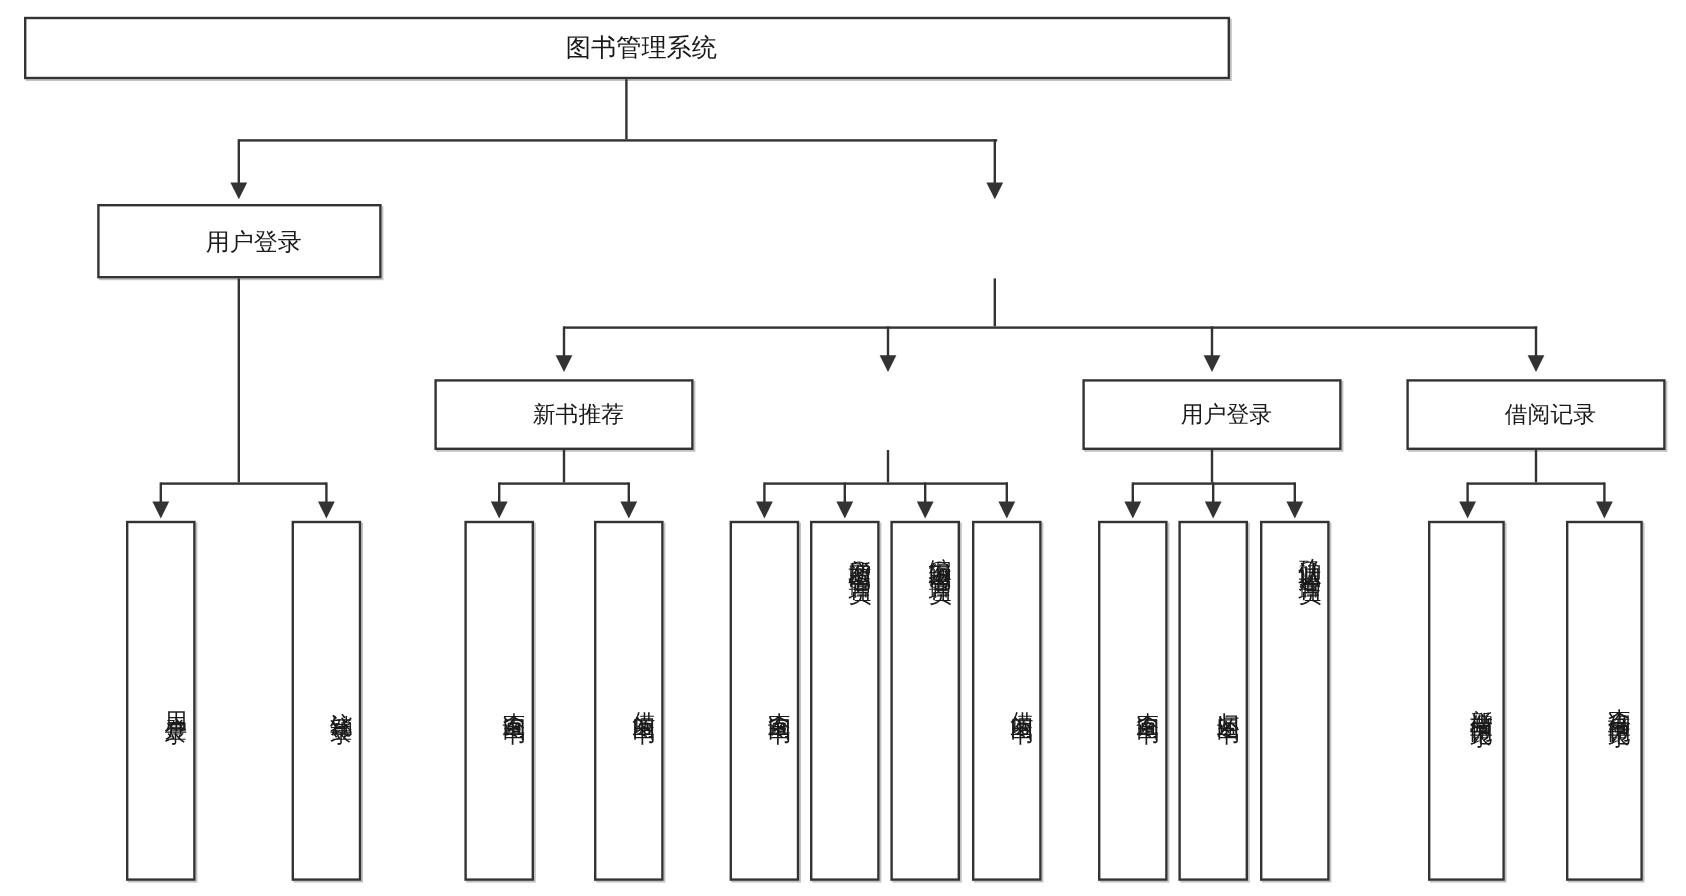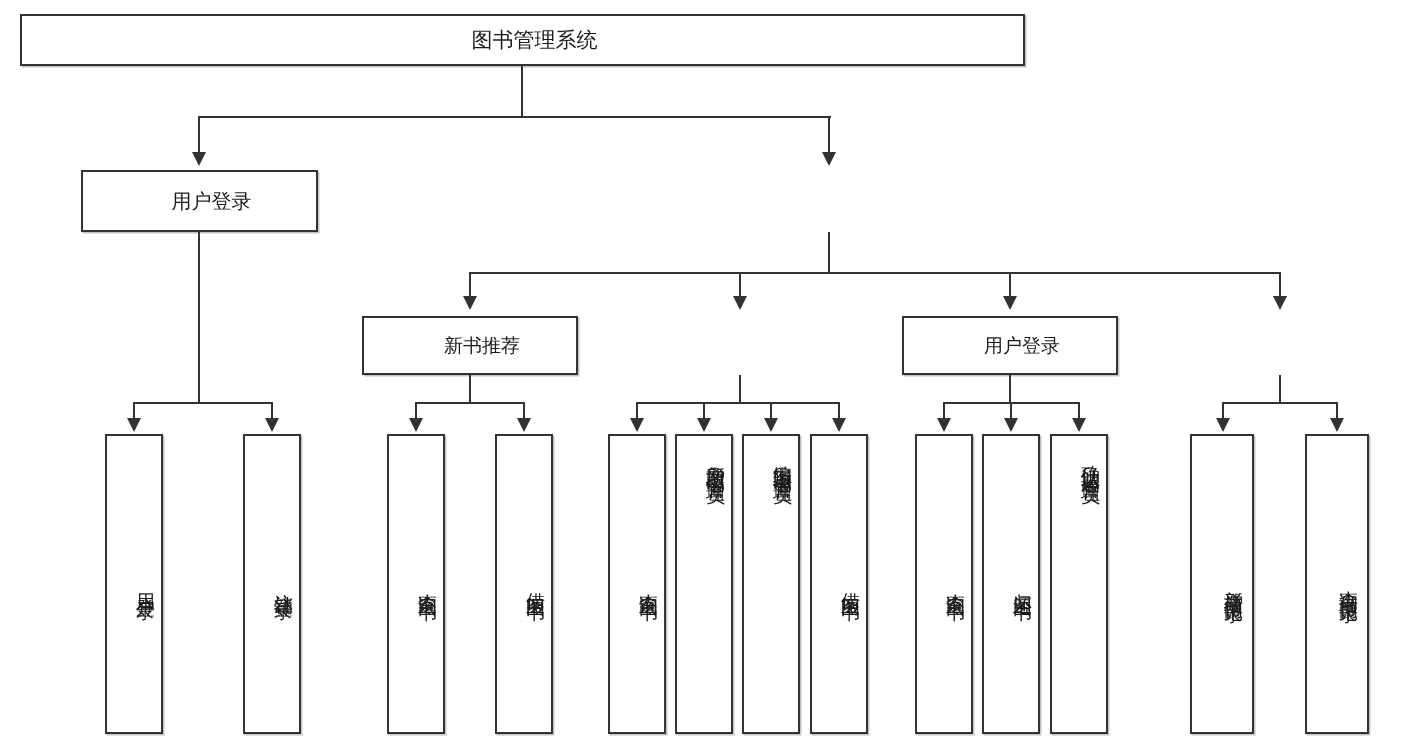--- a/index.html
+++ b/index.html
@@ -121,20 +121,23 @@
   <div class="arrow" style="left:1003px; top:296px;"></div>
   <div class="vline" style="left:1279px; top:272px; height:26px;"></div>
   <div class="arrow" style="left:1273px; top:296px;"></div>
 
   <div class="node lvl3" style="left:362px; top:316px; width:216px; height:59px;align-items:center;">
     <span>新书推荐</span>
   </div>
   <div class="node lvl3" style="left:902px; top:316px; width:216px; height:59px;">
     <span>用户登录</span>
   </div>
+  <div class="node lvl3" style="left:1172px; top:316px; width:216px; height:59px;">
+    <span>借阅记录</span>
+  </div>
 
   <div class="vline" style="left:469px; top:375px; height:27px;"></div>
   <div class="hline" style="left:416px; top:402px; width:108px;"></div>
   <div class="vline" style="left:415px; top:402px; height:18px;"></div>
   <div class="arrow" style="left:409px; top:418px;"></div>
   <div class="vline" style="left:523px; top:402px; height:18px;"></div>
   <div class="arrow" style="left:517px; top:418px;"></div>
 
   <div class="vline" style="left:739px; top:375px; height:27px;"></div>
   <div class="hline" style="left:637px; top:402px; width:203px;"></div>

